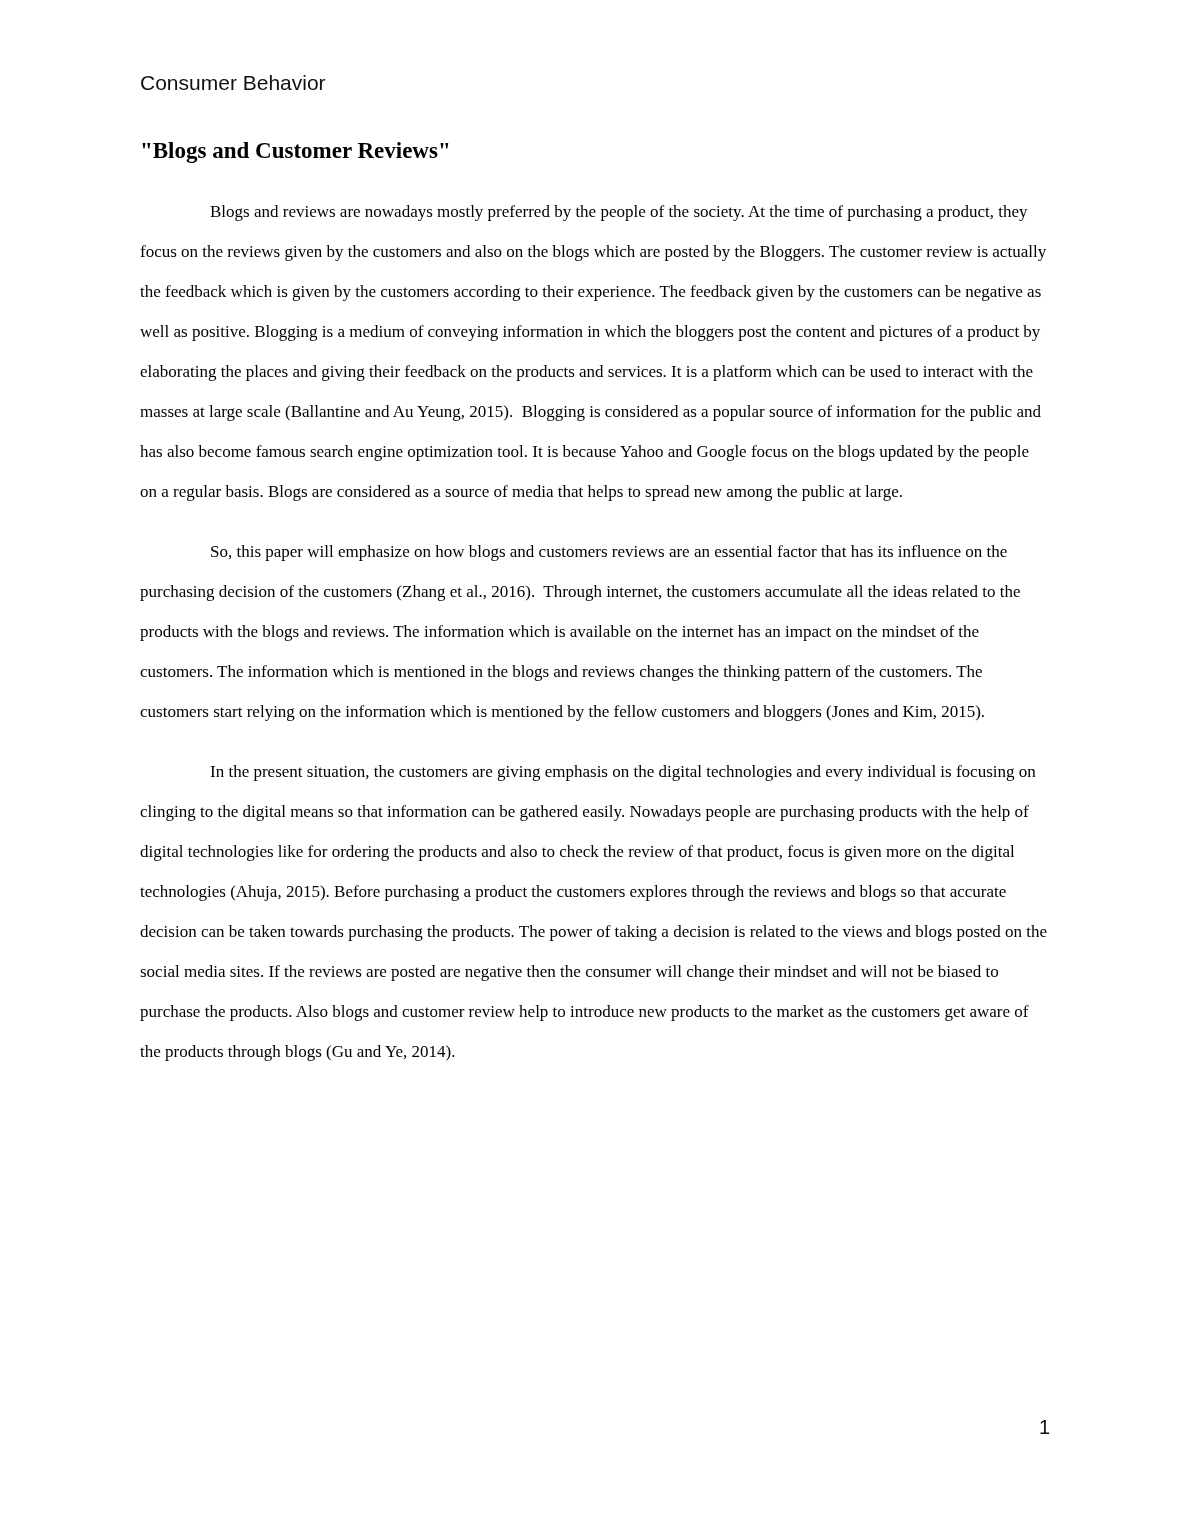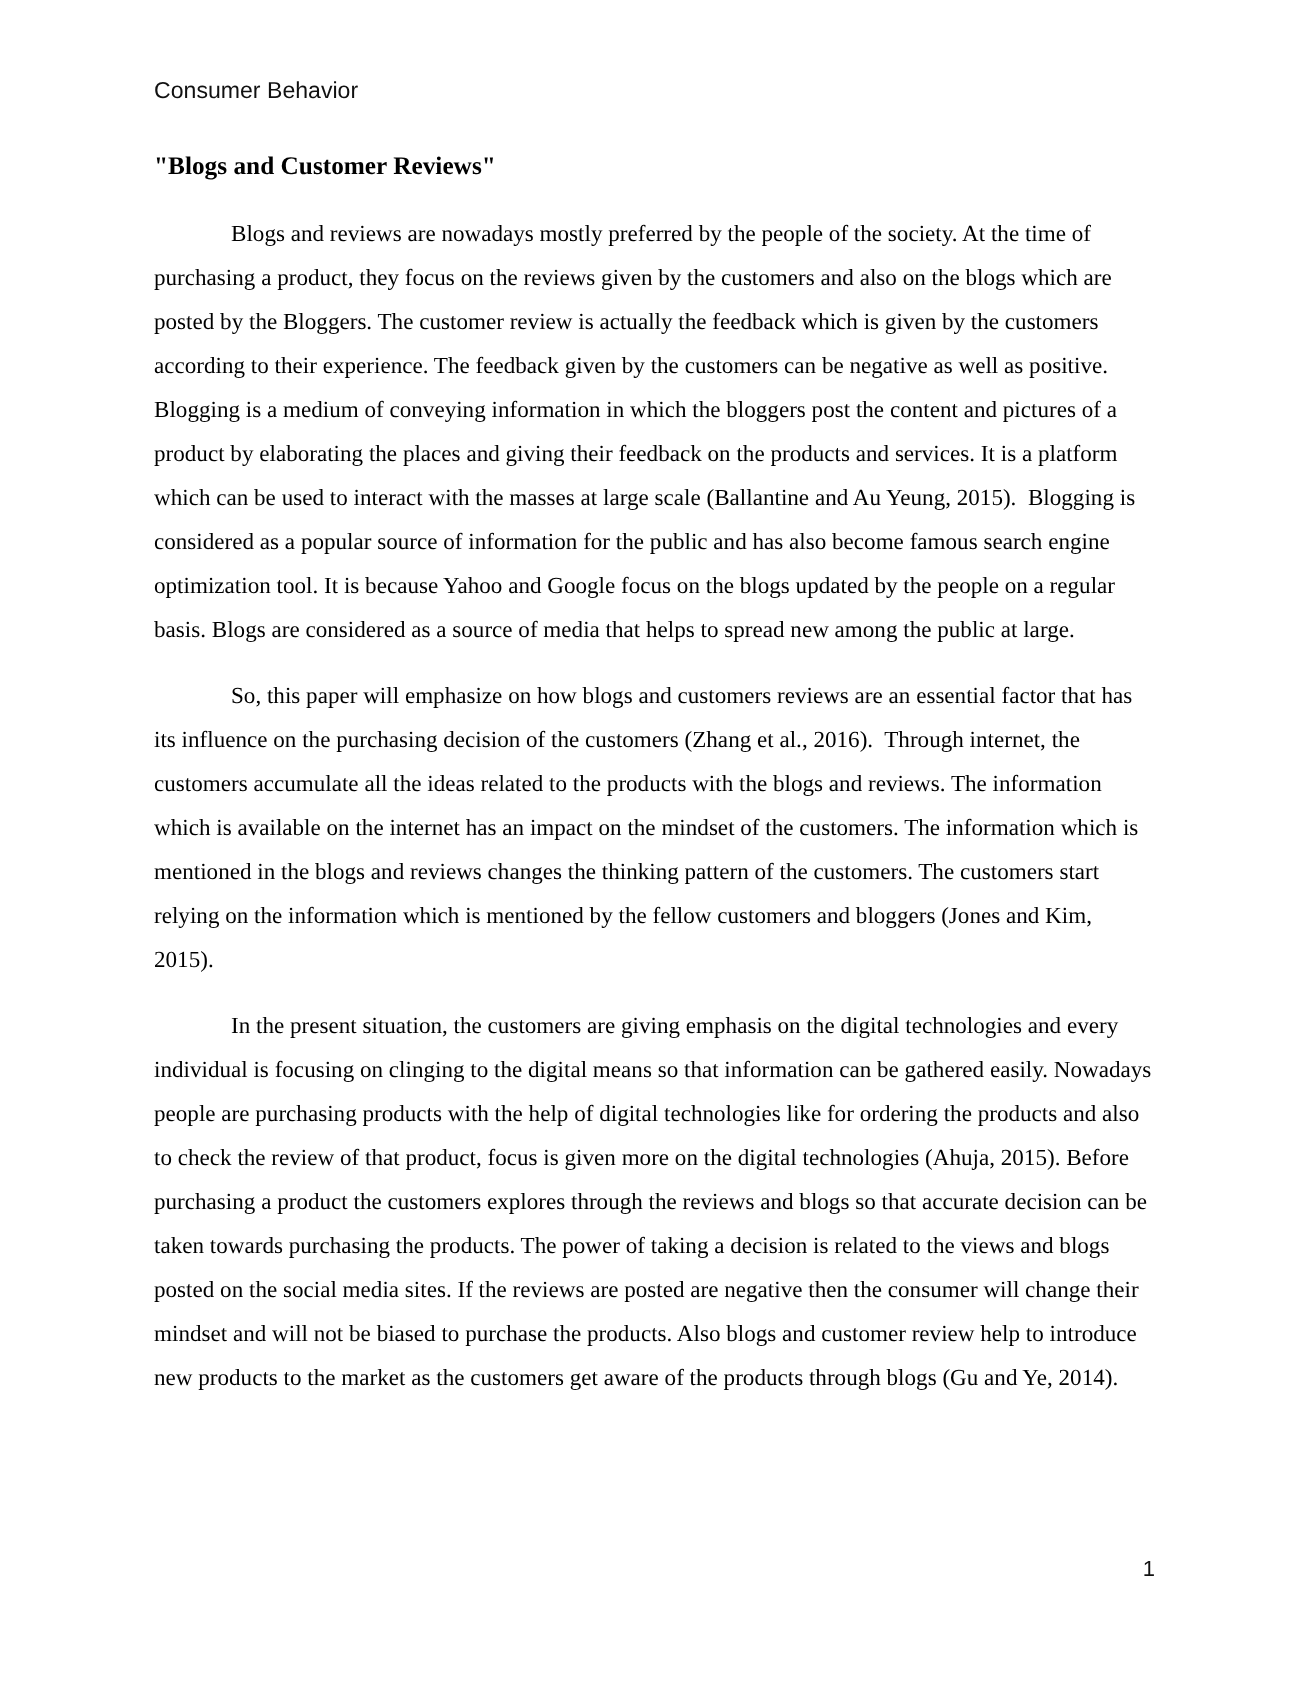--- a/index.html
+++ b/index.html
@@ -25,21 +25,21 @@
   }
   .doc-title {
     font-family: "Liberation Serif", serif;
     font-weight: bold;
     font-size: 23px;
     line-height: 26px;
     margin: 44px 0 28px 0;
   }
   .body-para {
     font-family: "Liberation Serif", serif;
-    font-size: 21px;
+    font-size: 17px;
     line-height: 40px;
     text-align: left;
     text-indent: 70px;
     margin: 0 0 20px 0;
     white-space: pre-wrap;
   }
   .page-number {
     position: absolute;
     top: 1417px;
     right: 140px;

